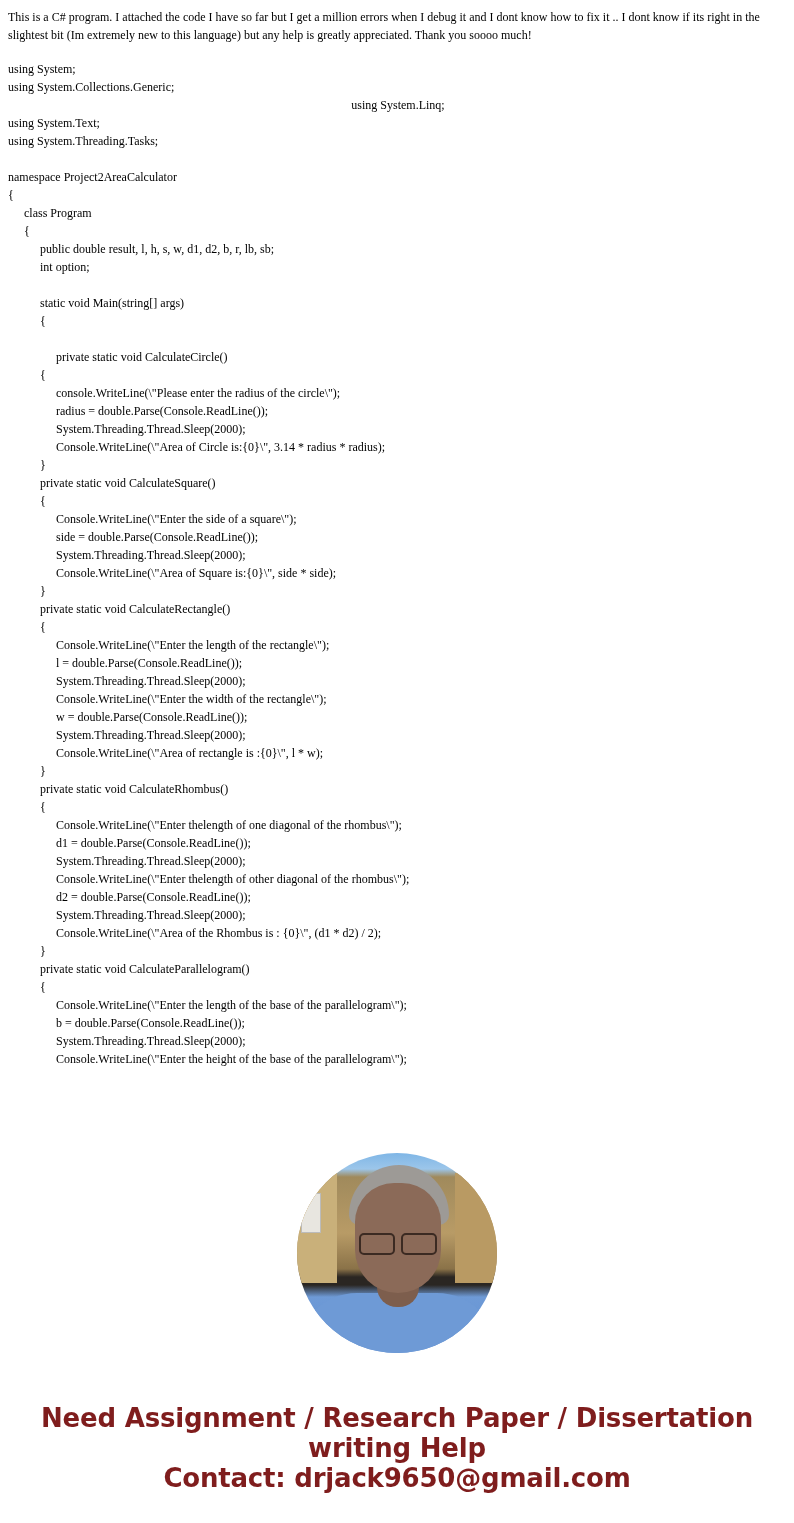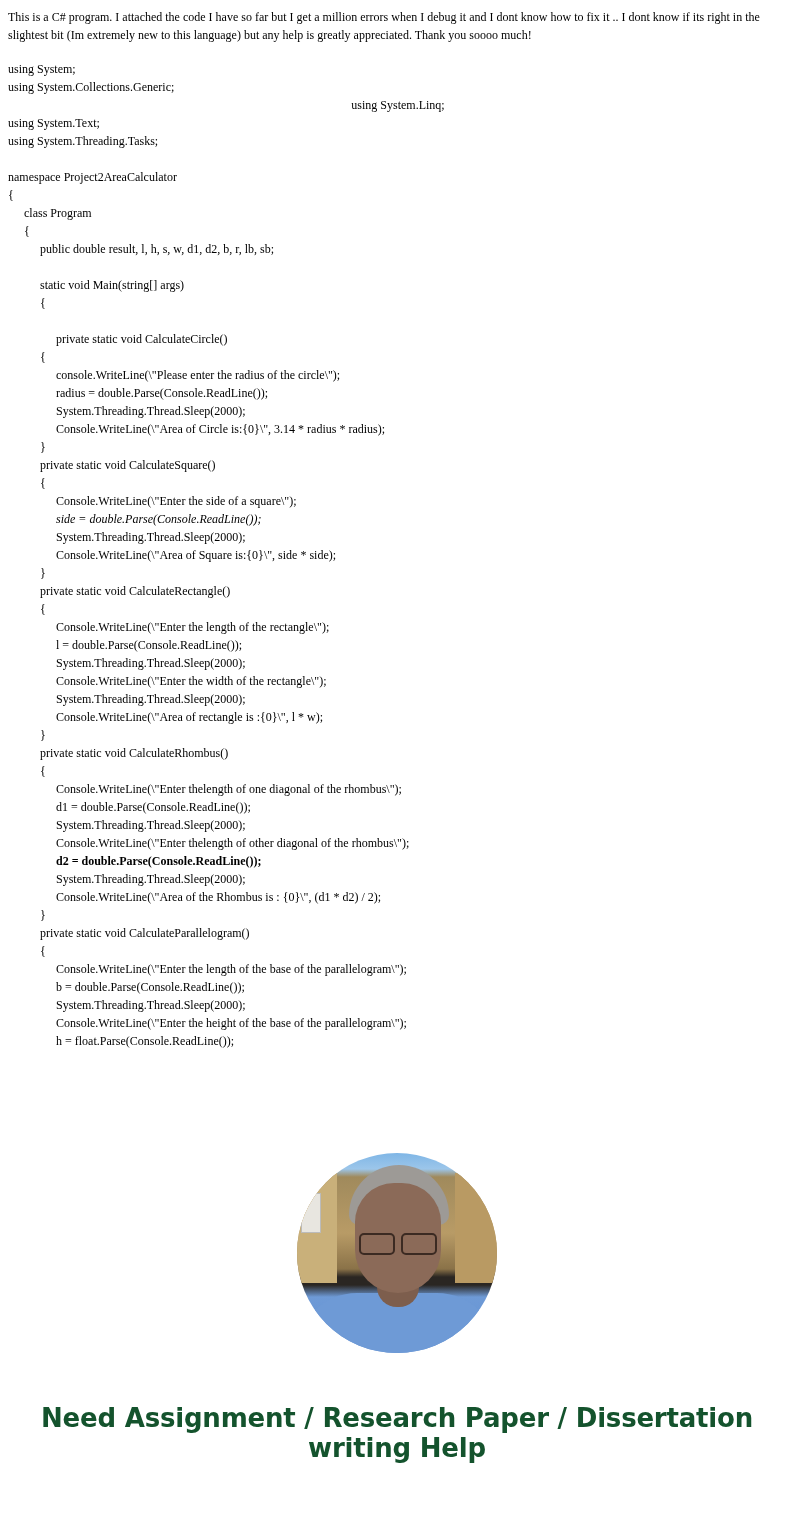--- a/index.html
+++ b/index.html
@@ -29,98 +29,100 @@
     .avatar-glasses .l { left: 0; }
     .avatar-glasses .r { right: 0; }
     .avatar-shirt {
       position: absolute; left: 0; top: 140px; width: 200px; height: 60px;
       background: #6e9ad6; border-radius: 60px 60px 0 0;
     }
     .avatar-neck { position: absolute; left: 80px; top: 128px; width: 42px; height: 26px; background: #7d5e4d; border-radius: 0 0 20px 20px; }
     .footer {
       position: absolute; left: 0; top: 1403px; width: 794px; text-align: center;
       font-family: "DejaVu Sans", sans-serif; font-weight: bold; font-size: 26px; line-height: 30px;
-      letter-spacing: -0.2px; color: #14532d;
+      letter-spacing: -0.2px; color: #7f1d1d;
     }
     .footer div { white-space: nowrap; }
   </style>
 </head>
 <body>
 
 <div class="doc">
   <p class="question">This is a C# program. I attached the code I have so far but I get a million errors when I debug it and I dont know how to fix it .. I dont know if its right in the slightest bit (Im extremely new to this language) but any help is greatly appreciated. Thank you soooo much!</p>
   <div class="code-wrap" id="code-wrap">
       <div class="code-line" style="padding-left: 0px;">using System;</div>
       <div class="code-line" style="padding-left: 0px;">using System.Collections.Generic;</div>
       <div class="code-line" style="padding-left: 0px; text-align: center;">using System.Linq;</div>
       <div class="code-line" style="padding-left: 0px;">using System.Text;</div>
       <div class="code-line" style="padding-left: 0px;">using System.Threading.Tasks;</div>
       <div class="code-line blank" style="padding-left: 0px;"></div>
       <div class="code-line" style="padding-left: 0px;">namespace Project2AreaCalculator</div>
       <div class="code-line" style="padding-left: 0px;">{</div>
       <div class="code-line" style="padding-left: 16px;">class Program</div>
       <div class="code-line" style="padding-left: 16px;">{</div>
       <div class="code-line" style="padding-left: 32px;">public double result, l, h, s, w, d1, d2, b, r, lb, sb;</div>
+      <div class="code-line" style="padding-left: 32px;">int option;</div>
       <div class="code-line blank" style="padding-left: 0px;"></div>
       <div class="code-line" style="padding-left: 32px;">static void Main(string[] args)</div>
       <div class="code-line" style="padding-left: 32px;">{</div>
       <div class="code-line blank" style="padding-left: 0px;"></div>
       <div class="code-line" style="padding-left: 48px;">private static void CalculateCircle()</div>
       <div class="code-line" style="padding-left: 32px;">{</div>
       <div class="code-line" style="padding-left: 48px;">console.WriteLine(\"Please enter the radius of the circle\");</div>
       <div class="code-line" style="padding-left: 48px;">radius = double.Parse(Console.ReadLine());</div>
       <div class="code-line" style="padding-left: 48px;">System.Threading.Thread.Sleep(2000);</div>
       <div class="code-line" style="padding-left: 48px;">Console.WriteLine(\"Area of Circle is:{0}\", 3.14 * radius * radius);</div>
       <div class="code-line" style="padding-left: 32px;">}</div>
       <div class="code-line" style="padding-left: 32px;">private static void CalculateSquare()</div>
       <div class="code-line" style="padding-left: 32px;">{</div>
       <div class="code-line" style="padding-left: 48px;">Console.WriteLine(\"Enter the side of a square\");</div>
-      <div class="code-line" style="padding-left: 48px; font-style: italic;">side = double.Parse(Console.ReadLine());</div>
+      <div class="code-line" style="padding-left: 48px;">side = double.Parse(Console.ReadLine());</div>
       <div class="code-line" style="padding-left: 48px;">System.Threading.Thread.Sleep(2000);</div>
       <div class="code-line" style="padding-left: 48px;">Console.WriteLine(\"Area of Square is:{0}\", side * side);</div>
       <div class="code-line" style="padding-left: 32px;">}</div>
       <div class="code-line" style="padding-left: 32px;">private static void CalculateRectangle()</div>
       <div class="code-line" style="padding-left: 32px;">{</div>
       <div class="code-line" style="padding-left: 48px;">Console.WriteLine(\"Enter the length of the rectangle\");</div>
       <div class="code-line" style="padding-left: 48px;">l = double.Parse(Console.ReadLine());</div>
       <div class="code-line" style="padding-left: 48px;">System.Threading.Thread.Sleep(2000);</div>
       <div class="code-line" style="padding-left: 48px;">Console.WriteLine(\"Enter the width of the rectangle\");</div>
+      <div class="code-line" style="padding-left: 48px;">w = double.Parse(Console.ReadLine());</div>
       <div class="code-line" style="padding-left: 48px;">System.Threading.Thread.Sleep(2000);</div>
       <div class="code-line" style="padding-left: 48px;">Console.WriteLine(\"Area of rectangle is :{0}\", l * w);</div>
       <div class="code-line" style="padding-left: 32px;">}</div>
       <div class="code-line" style="padding-left: 32px;">private static void CalculateRhombus()</div>
       <div class="code-line" style="padding-left: 32px;">{</div>
       <div class="code-line" style="padding-left: 48px;">Console.WriteLine(\"Enter thelength of one diagonal of the rhombus\");</div>
       <div class="code-line" style="padding-left: 48px;">d1 = double.Parse(Console.ReadLine());</div>
       <div class="code-line" style="padding-left: 48px;">System.Threading.Thread.Sleep(2000);</div>
       <div class="code-line" style="padding-left: 48px;">Console.WriteLine(\"Enter thelength of other diagonal of the rhombus\");</div>
-      <div class="code-line" style="padding-left: 48px; font-weight: bold;">d2 = double.Parse(Console.ReadLine());</div>
+      <div class="code-line" style="padding-left: 48px;">d2 = double.Parse(Console.ReadLine());</div>
       <div class="code-line" style="padding-left: 48px;">System.Threading.Thread.Sleep(2000);</div>
       <div class="code-line" style="padding-left: 48px;">Console.WriteLine(\"Area of the Rhombus is : {0}\", (d1 * d2) / 2);</div>
       <div class="code-line" style="padding-left: 32px;">}</div>
       <div class="code-line" style="padding-left: 32px;">private static void CalculateParallelogram()</div>
       <div class="code-line" style="padding-left: 32px;">{</div>
       <div class="code-line" style="padding-left: 48px;">Console.WriteLine(\"Enter the length of the base of the parallelogram\");</div>
       <div class="code-line" style="padding-left: 48px;">b = double.Parse(Console.ReadLine());</div>
       <div class="code-line" style="padding-left: 48px;">System.Threading.Thread.Sleep(2000);</div>
       <div class="code-line" style="padding-left: 48px;">Console.WriteLine(\"Enter the height of the base of the parallelogram\");</div>
-      <div class="code-line" style="padding-left: 48px;">h = float.Parse(Console.ReadLine());</div>
     </div>
 </div>
 
 <div class="avatar-wrap">
   <div class="avatar-wall-left"></div>
   <div class="avatar-switch"></div>
   <div class="avatar-wall-right"></div>
   <div class="avatar-shirt"></div>
   <div class="avatar-neck"></div>
   <div class="avatar-hair"></div>
   <div class="avatar-face"></div>
   <div class="avatar-glasses">
     <span class="lens l"></span>
       <span class="lens r"></span>
   </div>
 </div>
 
 <div class="footer">
   <div>Need Assignment / Research Paper / Dissertation</div>
   <div>writing Help</div>
+  <div>Contact: drjack9650@gmail.com</div>
 </div>
 
 </body></html>

